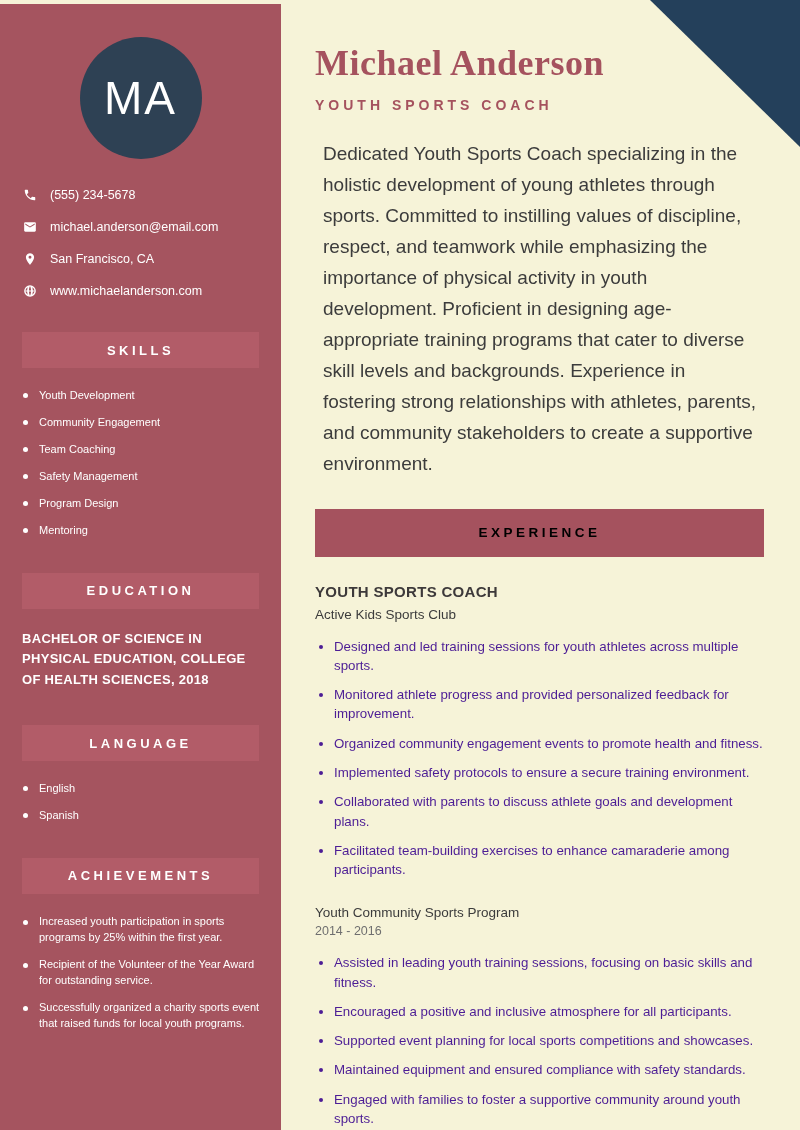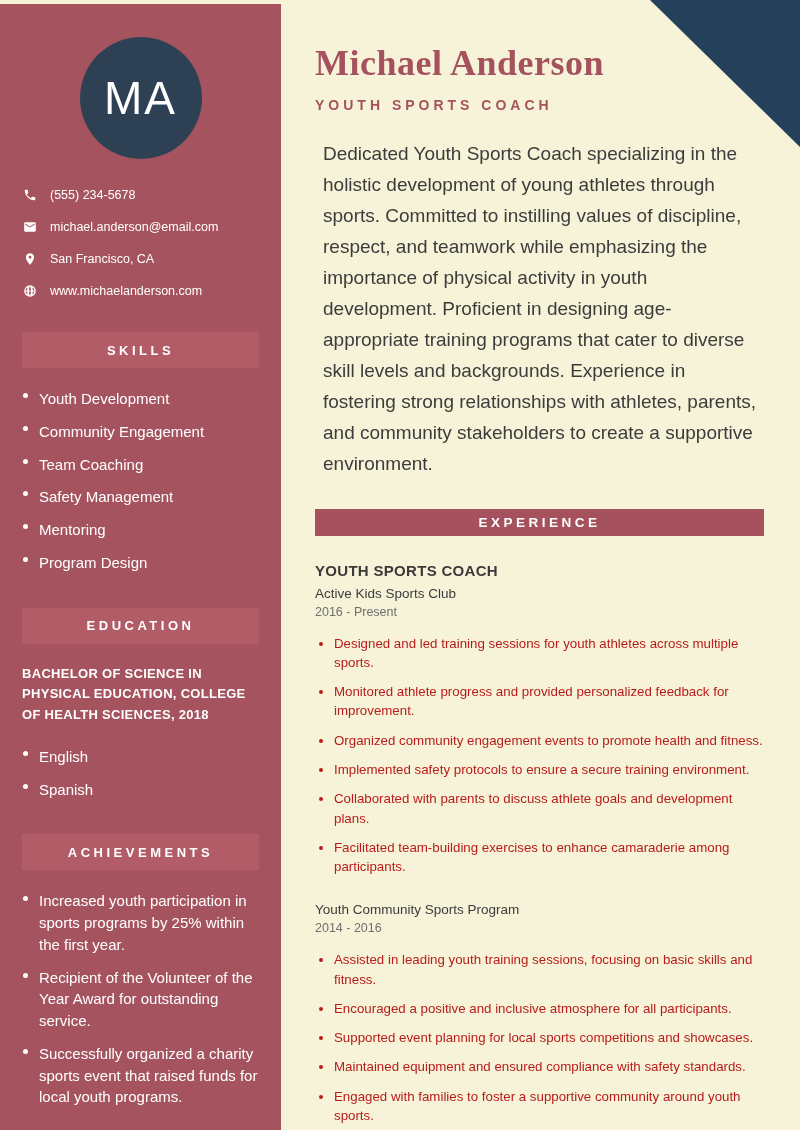--- a/index.html
+++ b/index.html
@@ -9,39 +9,39 @@
   
   .sidebar{position:absolute;left:0;top:4px;width:281px;height:1130px;background:#a5545f;color:#fff;}
   .avatar{width:122px;height:122px;border-radius:50%;background:#2e4154;margin:33px auto 0;display:flex;align-items:center;justify-content:center;}
   .avatar span{font-size:46px;color:#ffffff;letter-spacing:2px;font-weight:400;}
   .contact{list-style:none;margin:28px 0 0;padding:0 18px 0 22px;}
   .contact li{display:flex;align-items:flex-end;gap:13px;margin-bottom:17px;font-size:12.5px;}
   .cicon{width:15px;height:15px;flex:0 0 15px;display:flex;align-items:center;justify-content:center;}
   .cicon svg{width:14px;height:14px;fill:#ffffff;}
   .s-banner{margin:34px 22px 0;background:#b25c68;height:36px;display:flex;align-items:center;justify-content:center;font-weight:bold;font-size:13px;letter-spacing:3.5px;text-align:right;}
   .s-list{list-style:none;margin:20px 0 0;padding:0 18px 0 22px;}
-  .s-list li{position:relative;padding-left:17px;font-size:15px;margin-bottom:11px;line-height:1.45;}
+  .s-list li{position:relative;padding-left:17px;font-size:11px;margin-bottom:11px;line-height:1.45;}
   .s-list li::before{content:"";position:absolute;left:1px;top:5px;width:5px;height:5px;background:#ffffff;border-radius:50%;}
   .edu-text{margin:20px 22px 0;font-size:13px;font-weight:bold;line-height:1.6;letter-spacing:.3px;}
   .ach-list li{margin-bottom:11px;}
   .ach-list li::before{top:6px;}
 
   
   .main{position:absolute;left:281px;top:0;right:0;bottom:0;padding:0 36px 0 34px;}
   .corner{position:absolute;top:0;right:0;width:150px;height:147px;background:#24405b;clip-path:polygon(0 0,100% 0,100% 100%);}
   .name{font-family:"Liberation Serif",serif;color:#a5525e;font-size:36px;font-weight:bold;margin:42px 0 0;letter-spacing:.5px;}
   .role{margin-top:13px;color:#a5525e;font-weight:bold;letter-spacing:4px;font-size:14px;}
   .summary{margin:26px 8px 0;font-size:19px;color:#3c3c3c;line-height:1.63;max-width:452px;}
-  .exp-banner{margin-top:29px;background:#a5525e;height:27px;display:flex;align-items:center;justify-content:center;color:#ffffff;font-weight:bold;font-size:13.5px;letter-spacing:3.5px;}
+  .exp-banner{margin-top:29px;background:#a5525e;height:48px;display:flex;align-items:center;justify-content:center;color:#000000;font-weight:bold;font-size:13.5px;letter-spacing:3.5px;}
   .job{margin-top:26px;}
   .job h2{font-size:15px;color:#3d393a;margin:0;letter-spacing:.3px;}
   .company{font-size:13.5px;color:#3c3c3c;margin-top:7px;}
   .dates{font-size:12.5px;color:#6f6f6f;margin-top:4px;}
   .job ul{margin:15px 0 0;padding-left:19px;}
-  .job ul li{font-size:13.3px;color:#b91c1c;margin-bottom:10px;line-height:1.45;}
+  .job ul li{font-size:13.3px;color:#4c1d95;margin-bottom:10px;line-height:1.45;}
 </style>
 </head>
 <body>
 
 <div class="page">
 
   <aside class="sidebar">
 
     <div class="avatar">
       <span>MA</span>
@@ -83,29 +83,32 @@
     </ul>
 
     <div class="s-banner">
       <span>SKILLS</span>
     </div>
     <ul class="s-list">
       <li>Youth Development</li>
       <li>Community Engagement</li>
       <li>Team Coaching</li>
       <li>Safety Management</li>
+      <li>Program Design</li>
       <li>Mentoring</li>
-      <li>Program Design</li>
     </ul>
 
     <div class="s-banner">
       <span>EDUCATION</span>
     </div>
     <p class="edu-text">BACHELOR OF SCIENCE IN PHYSICAL EDUCATION, COLLEGE OF HEALTH SCIENCES, 2018</p>
 
+    <div class="s-banner">
+      <span>LANGUAGE</span>
+    </div>
     <ul class="s-list">
       <li>English</li>
       <li>Spanish</li>
     </ul>
 
     <div class="s-banner">
       <span>ACHIEVEMENTS</span>
     </div>
     <ul class="s-list ach-list">
       <li>Increased youth participation in sports programs by 25% within the first year.</li>
@@ -123,21 +126,20 @@
 
     <p class="summary">Dedicated Youth Sports Coach specializing in the holistic development of young athletes through sports. Committed to instilling values of discipline, respect, and teamwork while emphasizing the importance of physical activity in youth development. Proficient in designing age-appropriate training programs that cater to diverse skill levels and backgrounds. Experience in fostering strong relationships with athletes, parents, and community stakeholders to create a supportive environment.</p>
 
     <div class="exp-banner">
       <span>EXPERIENCE</span>
     </div>
 
     <section class="job">
       <h2>YOUTH SPORTS COACH</h2>
       <div class="company">Active Kids Sports Club</div>
-      <div class="dates">2016 - Present</div>
       <ul>
         <li>Designed and led training sessions for youth athletes across multiple sports.</li>
         <li>Monitored athlete progress and provided personalized feedback for improvement.</li>
         <li>Organized community engagement events to promote health and fitness.</li>
         <li>Implemented safety protocols to ensure a secure training environment.</li>
         <li>Collaborated with parents to discuss athlete goals and development plans.</li>
         <li>Facilitated team-building exercises to enhance camaraderie among participants.</li>
       </ul>
     </section>
 

